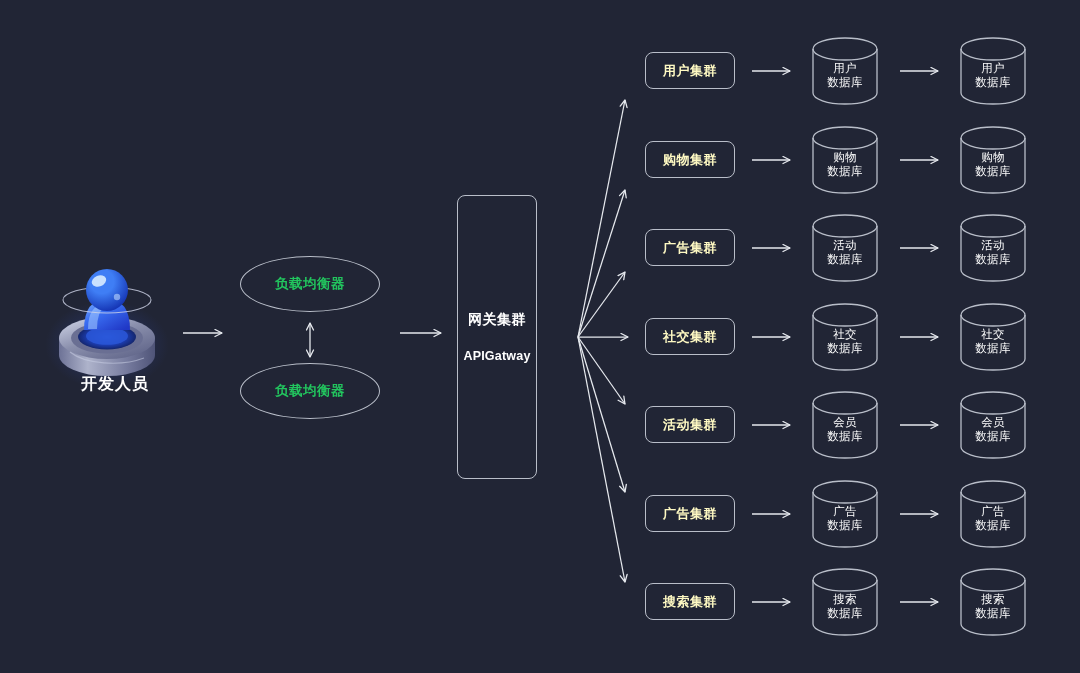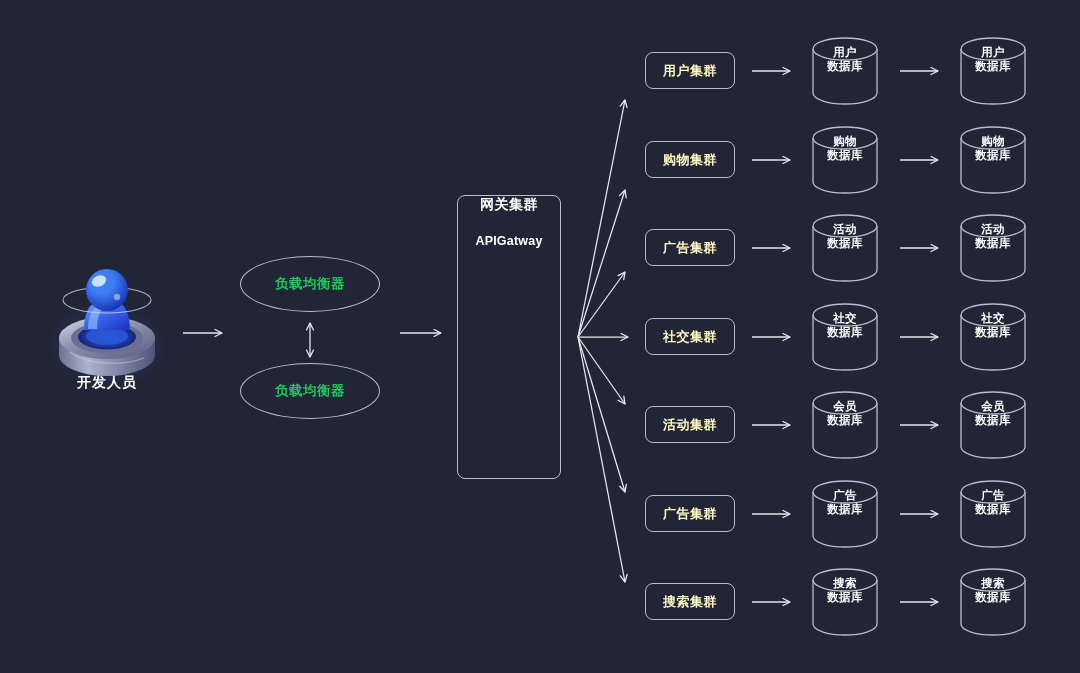--- a/index.html
+++ b/index.html
@@ -24,24 +24,24 @@
   }
   .abs { position: absolute; }
 
   
   #developer-node {
     left: 48px; top: 262px;
     width: 118px; height: 140px;
   }
   #developer-label {
     position: absolute;
-    left: 0; top: 112px;
+    left: 8px; top: 112px;
     width: 118px;
     text-align: center;
-    font-size: 14px;
+    font-size: 16px;
     font-weight: bold;
     letter-spacing: 1px;
     color: #ffffff;
   }
 
   
   .lb-ellipse {
     width: 140px; height: 56px;
     border: 1.3px solid #b9bec9;
     border-radius: 50%;
@@ -55,28 +55,28 @@
     font-weight: bold;
     letter-spacing: 0.5px;
     color: #22c55e;
   }
   #lb-top { left: 240px; top: 256px; }
   #lb-bottom { left: 240px; top: 363px; }
 
   
   #gateway-box {
     left: 457px; top: 195px;
-    width: 104px; height: 284px;
+    width: 80px; height: 284px;
     border: 1.3px solid #b9bec9;
     border-radius: 8px;
     box-sizing: border-box;
     display: flex;
     flex-direction: column;
     align-items: center;
-    justify-content: flex-start;
+    justify-content: center;
   }
   #gateway-title {
     font-size: 14px;
     font-weight: bold;
     letter-spacing: 0.5px;
     color: #ffffff;
   }
   #gateway-subtitle {
     font-size: 12.5px;
     font-weight: bold;
@@ -107,25 +107,25 @@
 
   
   .db-cyl {
     position: absolute;
     width: 68px; height: 68px;
   }
   .db-cyl svg { position: absolute; left: 0; top: 0; }
   .db-text {
     position: absolute;
     left: 0;
-    top: 8px;
+    top: 24px;
     width: 68px;
     text-align: center;
     font-size: 11.5px;
-    font-weight: bold;
+    font-weight: normal;
     line-height: 14px;
     letter-spacing: 0.3px;
     color: #ffffff;
     pointer-events: none;
   }
 </style>
 </head>
 <body>
 
 <svg id="canvas" viewBox="0 0 1080 673">

